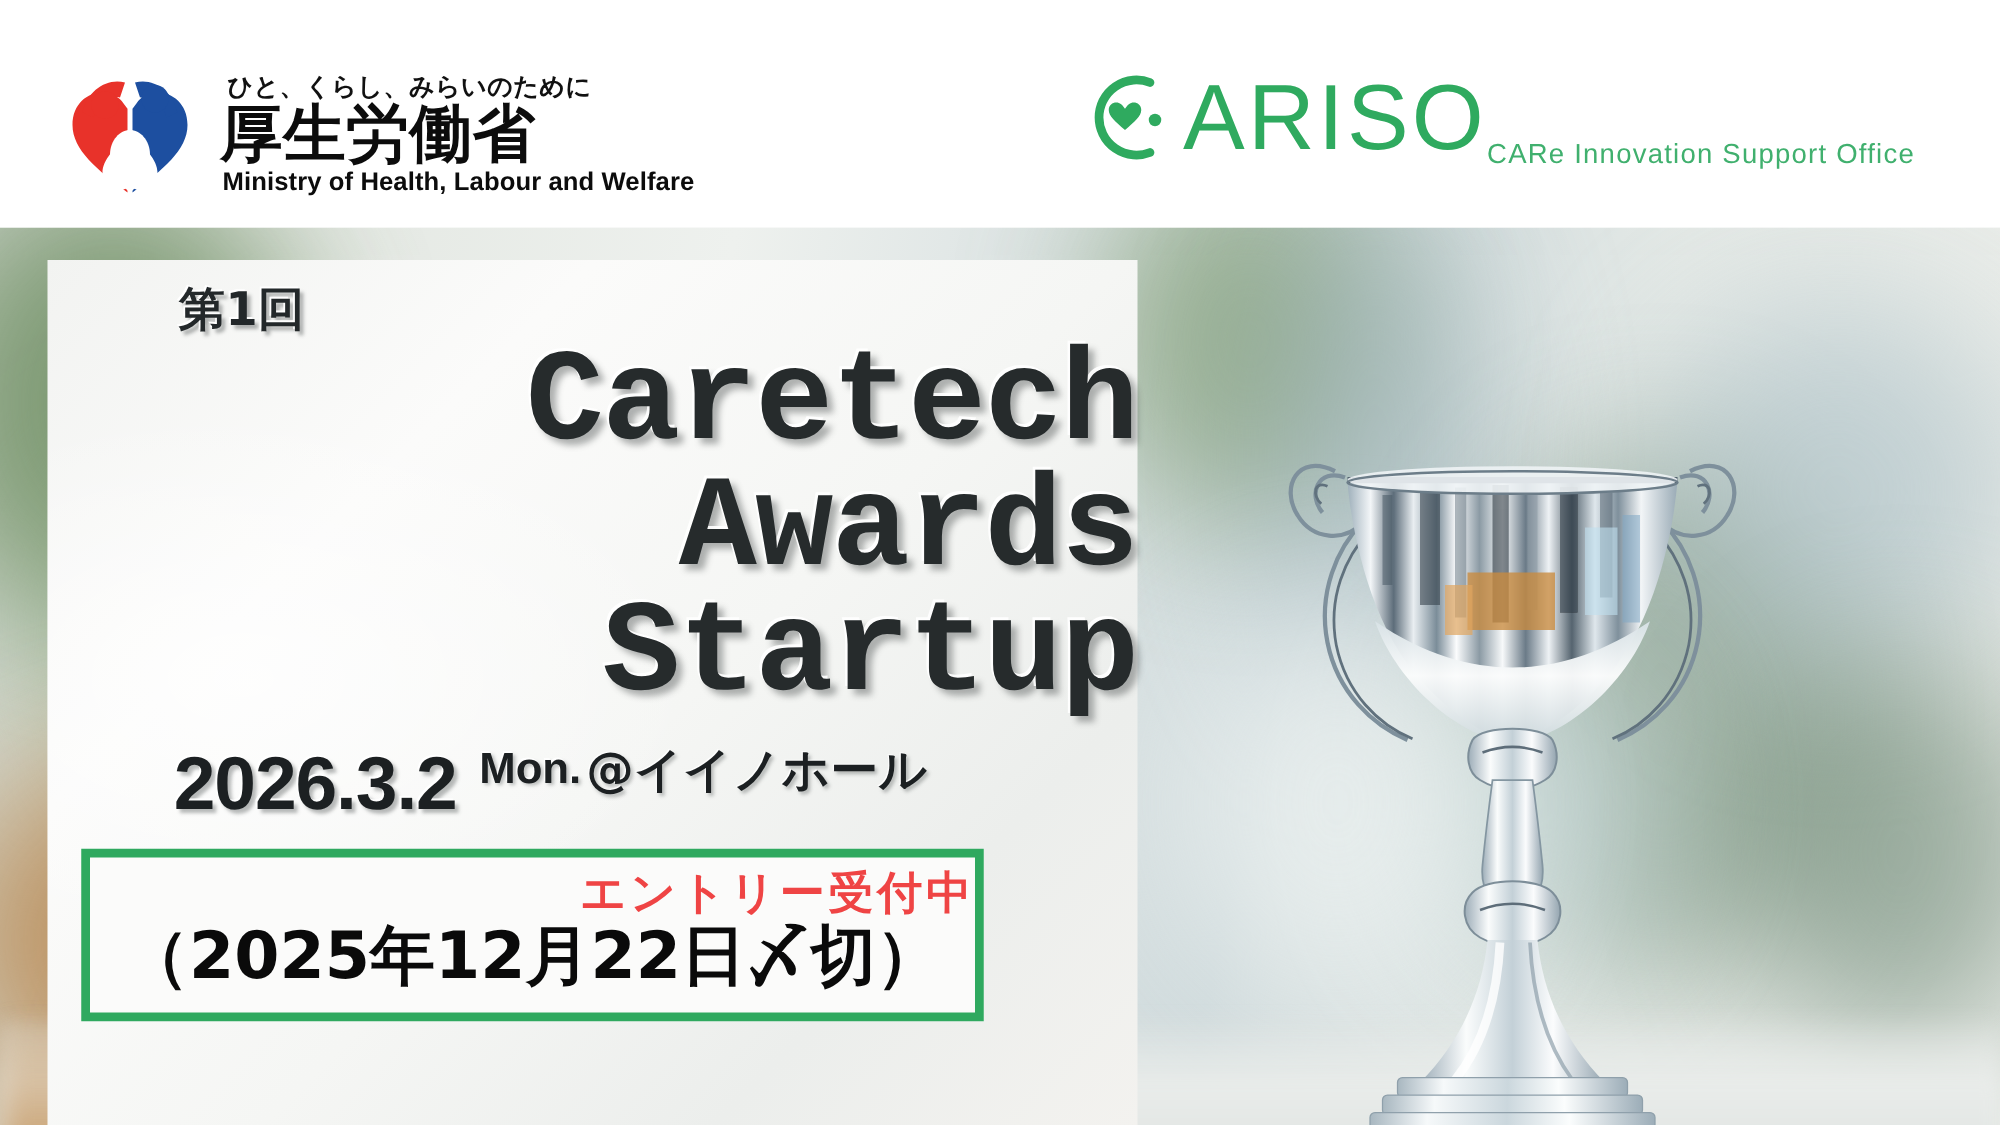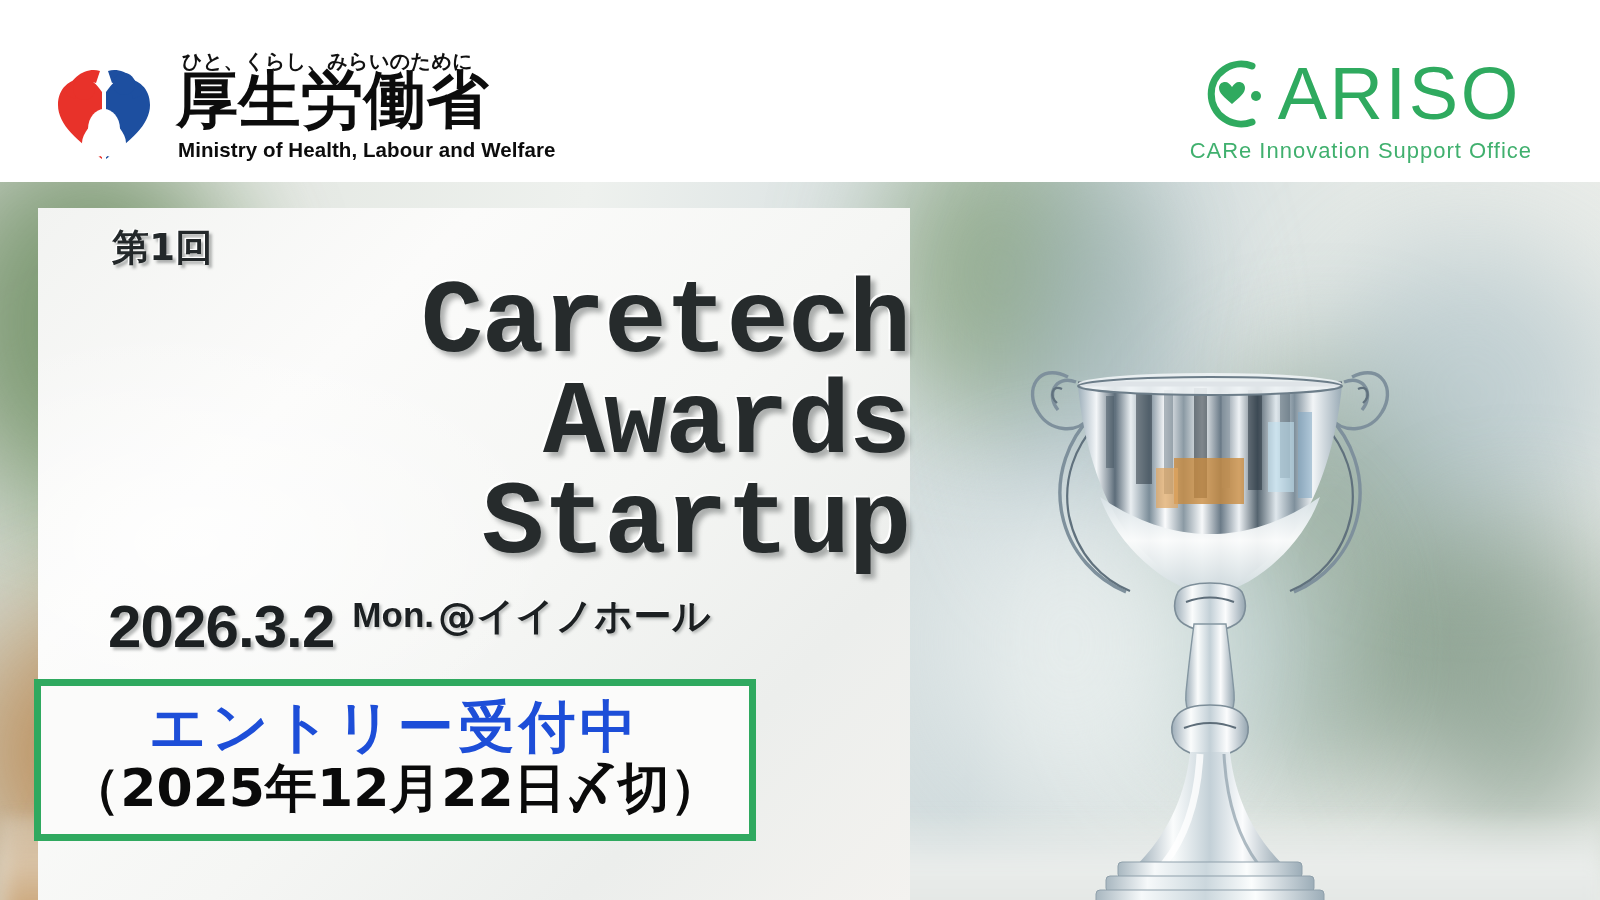--- a/index.html
+++ b/index.html
@@ -19,42 +19,42 @@
   
   .mhlw{position:absolute;left:48px;top:14px;display:flex;align-items:flex-end;gap:16px;}
   .mhlw-mark{position:relative;width:112px;height:112px;flex:0 0 112px;}
   .mhlw-text{position:relative;padding-bottom:6px;}
   .mhlw-tag{
     font-size:20px;font-weight:700;letter-spacing:.02em;color:#111;
     margin:0 0 2px 6px;line-height:1.1;
     font-family:"DejaVu Sans","Liberation Sans",sans-serif;
   }
   .mhlw-name{
-    font-size:62px;font-weight:700;letter-spacing:.01em;color:#0c0c0c;line-height:1.0;
+    font-size:50px;font-weight:700;letter-spacing:.01em;color:#0c0c0c;line-height:1.0;
     margin:0 0 1px 0;
-    font-family:Liberation Mono, monospace;
+    font-family:Liberation Serif, serif;
   }
   .mhlw-en{
     font-size:20.5px;font-weight:700;color:#0c0c0c;line-height:1;letter-spacing:.004em;
     margin:4px 0 0 2px;
   }
 
   
   .cariso{position:absolute;right:68px;top:16px;display:flex;align-items:flex-start;gap:18px;}
   .cariso-left{display:flex;flex-direction:column;align-items:center;width:168px;}
   .cariso-mark{width:122px;height:82px;display:block;}
   .cariso-jp{
     font-size:12.5px;font-weight:700;color:#1d1d1d;letter-spacing:.12em;
     margin-top:3px;white-space:nowrap;
     font-family:"DejaVu Sans","Liberation Sans",sans-serif;
   }
   .cariso-powered{
     font-size:7.5px;font-weight:700;color:#333;letter-spacing:.09em;margin-top:3px;
   }
-  .cariso-right{display:flex;flex-direction:column;align-items:flex-start;}
+  .cariso-right{display:flex;flex-direction:row;align-items:flex-end;}
   .cariso-word{display:flex;align-items:center;gap:2px;}
   .cariso-cmark{width:84px;height:84px;display:block;margin-right:2px;}
   .cariso-letters{
     font-size:74px;font-weight:400;color:#2faa5f;line-height:.92;letter-spacing:.035em;
     font-family:"Liberation Sans","DejaVu Sans",sans-serif;
   }
   .cariso-sub{
     font-size:22px;color:#40b06e;letter-spacing:.045em;margin-top:2px;white-space:nowrap;
     font-family:"Liberation Sans","DejaVu Sans",sans-serif;
   }
@@ -68,21 +68,21 @@
   .panel{
     position:absolute;left:38px;top:26px;width:872px;height:698px;
     background:linear-gradient(135deg,#f2f3f1 0%,#fbfbfa 28%,#f5f6f4 55%,#eceeec 78%,#f3f2ef 100%);
     z-index:20;
   }
   .panel-sheen{
     position:absolute;inset:0;
     background:radial-gradient(ellipse 60% 45% at 18% 48%, rgba(255,255,255,.75) 0%, rgba(255,255,255,0) 70%);
     pointer-events:none;
   }
-  .panel-inner{position:relative;z-index:2;padding:20px 0 0 70px;border-radius:22px;}
+  .panel-inner{position:relative;z-index:2;padding:20px 0 0 101px;border-radius:22px;}
 
   .kai{
     font-size:37px;font-weight:700;color:#23282a;letter-spacing:.01em;line-height:1.1;
     margin:0 0 2px 4px;
     text-shadow:-1.5px -1.5px 0 rgba(255,255,255,.95), 3px 3px 3px rgba(80,85,85,.45);
     font-family:"DejaVu Sans","Liberation Sans",sans-serif;
   }
   .bigtitle{
     font-size:104px;font-weight:700;color:#262b2c;line-height:.97;letter-spacing:-.012em;
     margin:4px 0 0 0;
@@ -108,22 +108,23 @@
     text-shadow:-1px -1px 0 rgba(255,255,255,.85), 2px 2px 3px rgba(70,75,75,.35);
     font-family:"DejaVu Sans","Liberation Sans",sans-serif;
   }
 
   .entrybox{
     margin:22px 0 0 -74px;width:722px;box-sizing:border-box;
     border:7px solid #2fa95f;background:#fbfbfa;
     padding:8px 0 14px 0;text-align:center;
   }
   .entry-line1{
-    font-size:56px;font-weight:700;color:#1d4ed8;letter-spacing:.085em;line-height:1.18;
-    font-family:"DejaVu Sans","Liberation Sans",sans-serif;
+    font-size:36px;font-weight:700;color:#ef4444;letter-spacing:.085em;line-height:1.18;
+    font-family:"DejaVu Sans","Liberation Sans",sans-serif;
+    text-align:right;
   }
   .entry-line2{
     font-size:52px;font-weight:700;color:#0a0a0a;letter-spacing:.0em;line-height:1.18;margin-top:-2px;
     font-family:"DejaVu Sans","Liberation Sans",sans-serif;
   }
 
   
   .trophy-wrap{position:absolute;left:950px;top:80px;width:520px;height:700px;z-index:10;}
 </style>
 </head>

